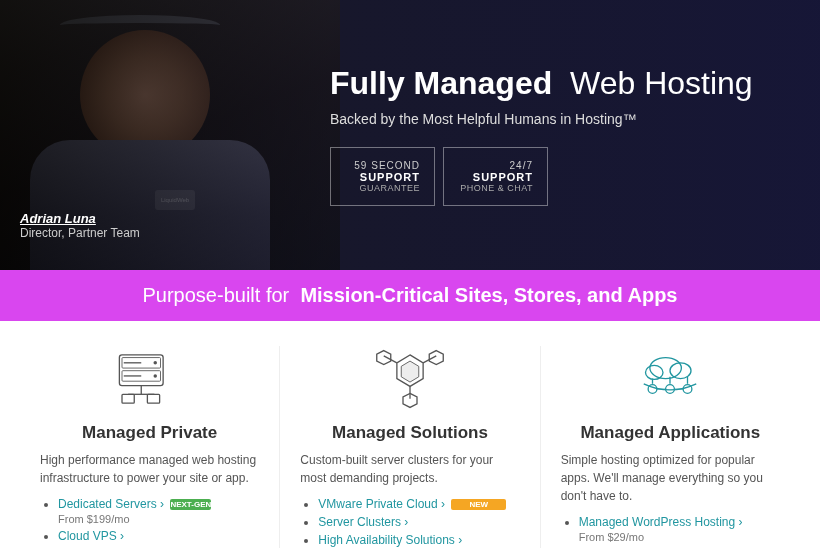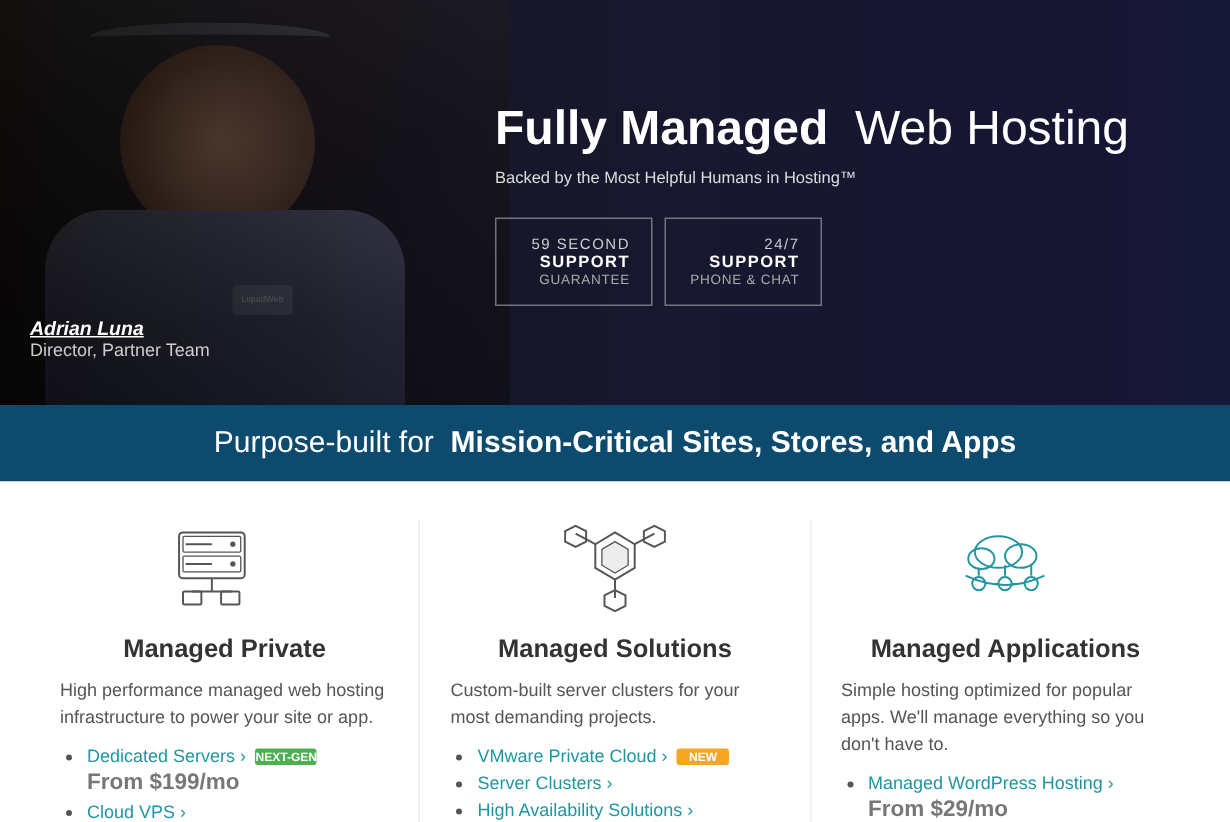--- a/index.html
+++ b/index.html
@@ -79,21 +79,21 @@
       font-size: 32px;
       color: #fff;
       font-weight: 300;
       line-height: 1.2;
       margin-bottom: 8px;
     }
     .hero-title strong {
       font-weight: 700;
     }
     .hero-subtitle {
-      font-size: 11px;
+      font-size: 14px;
       color: #ddd;
       margin-bottom: 20px;
     }
 
     .hero-badges {
       display: flex;
       gap: 8px;
     }
     .hero-badge {
       border: 1px solid rgba(255,255,255,0.4);
@@ -123,21 +123,21 @@
     }
     .hero-badge .badge-detail {
       font-size: 9px;
       color: #aaa;
       text-transform: uppercase;
       letter-spacing: 0.5px;
     }
 
     
     .purpose-banner {
-      background: #0c4a6e;
+      background: #d946ef;
       width: 820px;
       padding: 14px 20px;
       text-align: center;
     }
     .purpose-banner h2 {
       color: #fff;
       font-size: 20px;
       font-weight: 400;
     }
     .purpose-banner h2 strong {
@@ -194,42 +194,41 @@
       color: #2196a0;
       text-decoration: none;
       font-size: 12px;
       margin-top: 32px;
     }
     .badge-new {
       background: #f5a623;
       color: #fff;
       font-size: 8px;
       font-weight: 700;
-      padding: 1px 8px;
+      padding: 1px 18px;
       border-radius: 2px;
       text-transform: uppercase;
       vertical-align: middle;
       margin-left: 3px;
     }
     .badge-nextgen {
       background: #4caf50;
       color: #fff;
       font-size: 8px;
       font-weight: 700;
       padding: 1px 0;
       border-radius: 2px;
       text-transform: uppercase;
       vertical-align: middle;
       margin-left: 3px;
     }
     .price-note {
-      font-size: 15px;
+      font-size: 11px;
       color: #777;
       margin-top: 2px;
-      font-weight: bold;
     }
 
     
     .icon-server svg,
     .icon-solutions svg,
     .icon-apps svg {
       width: 70px;
       height: 60px;
     }
   </style>

